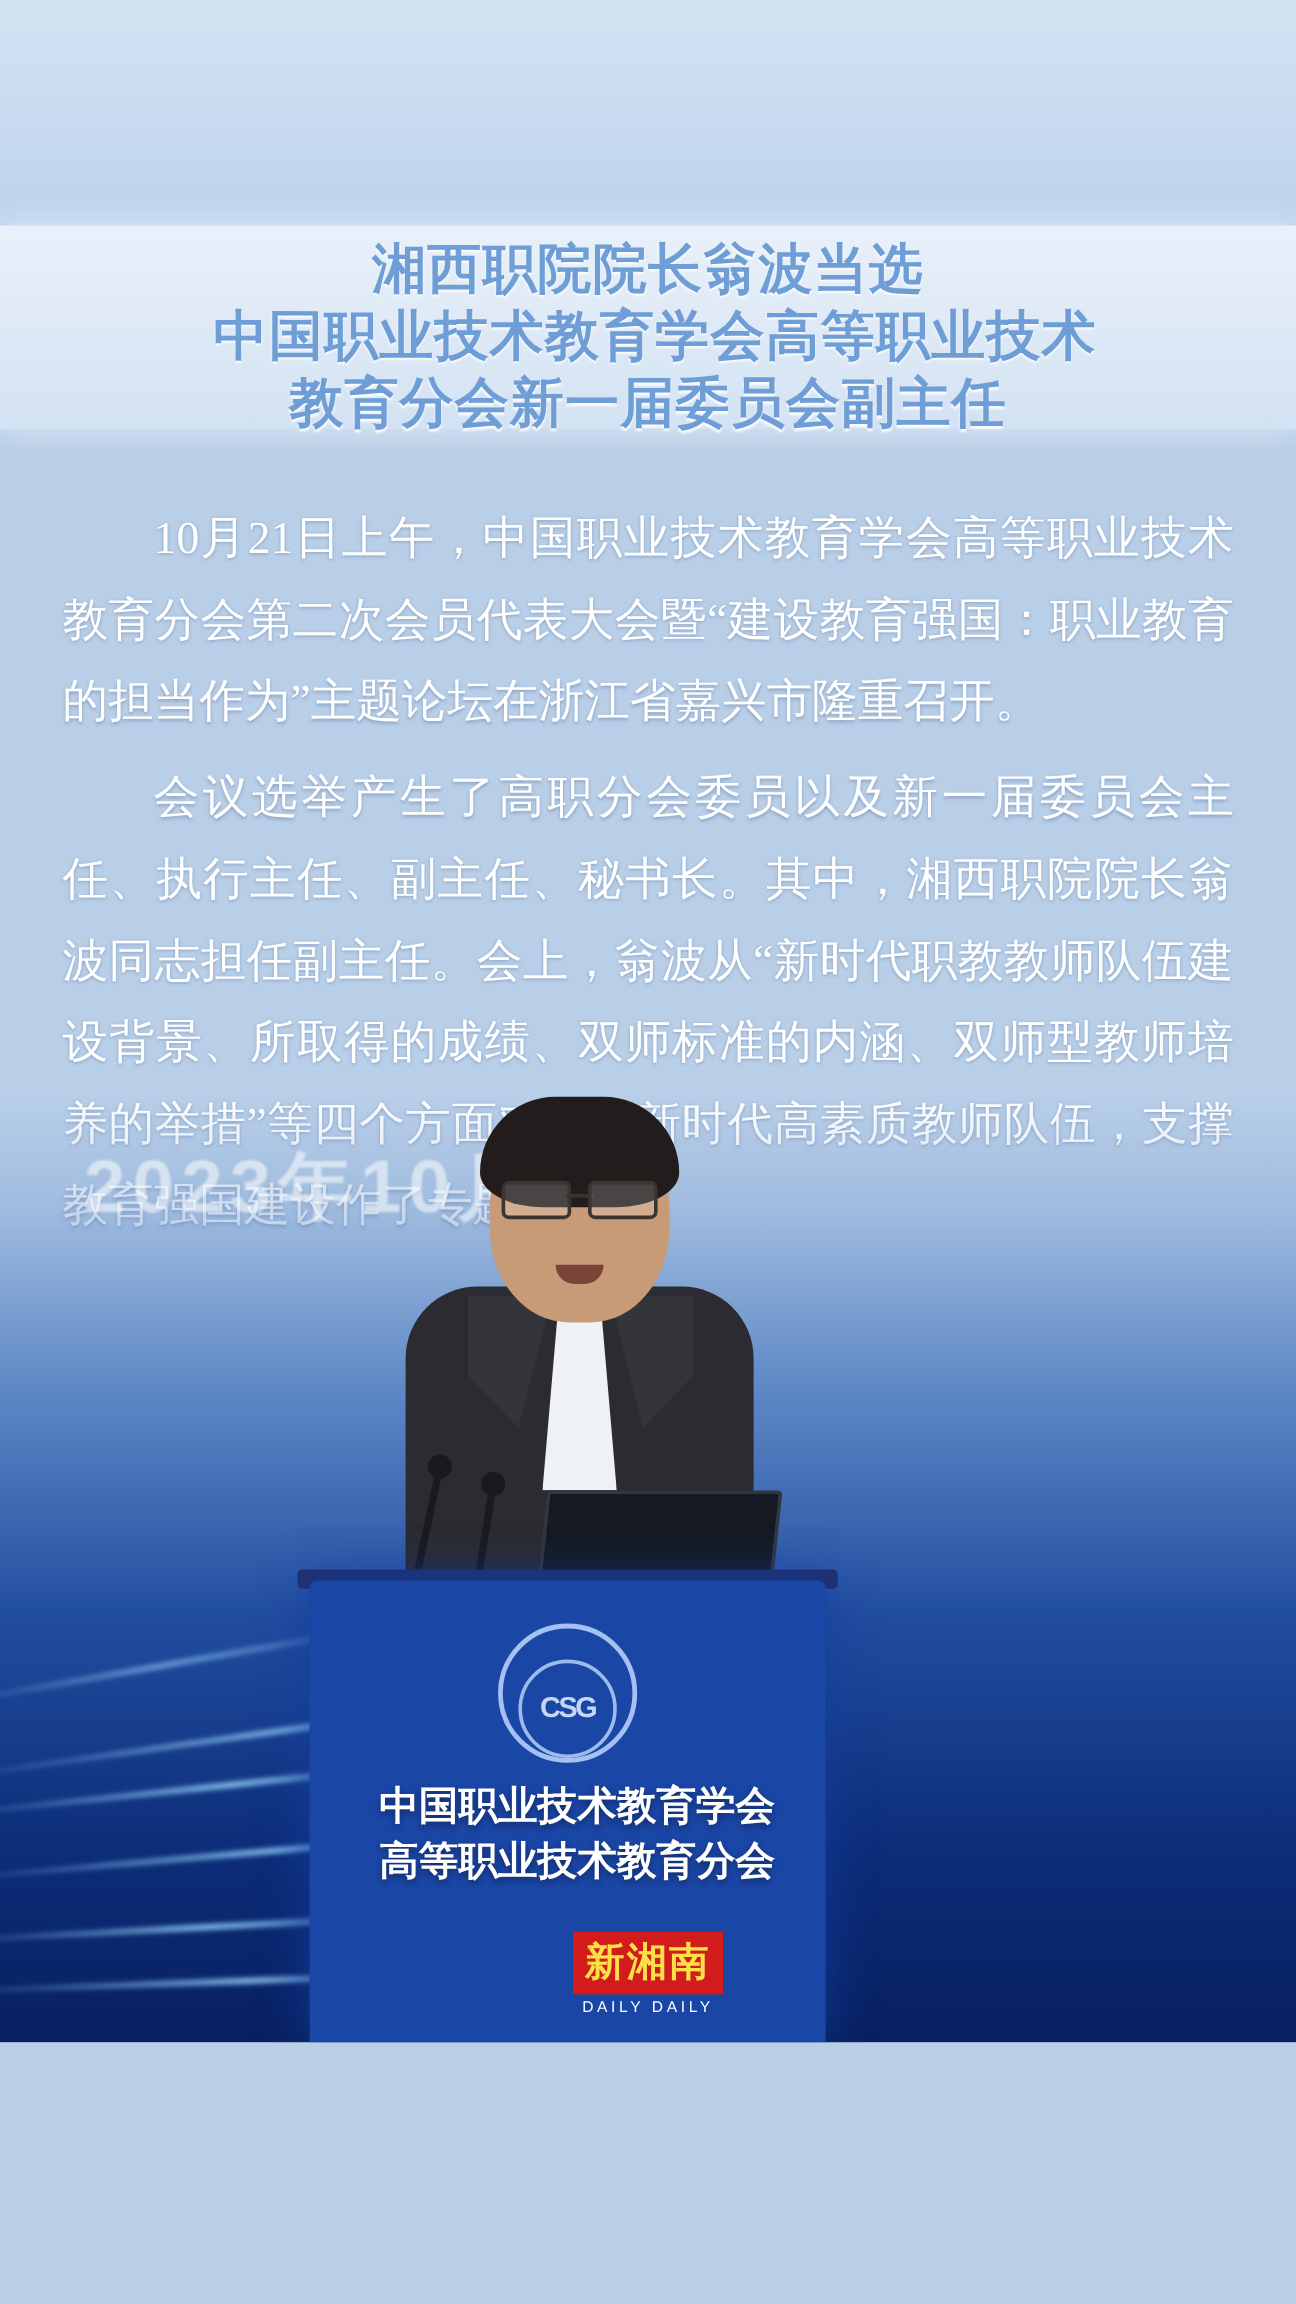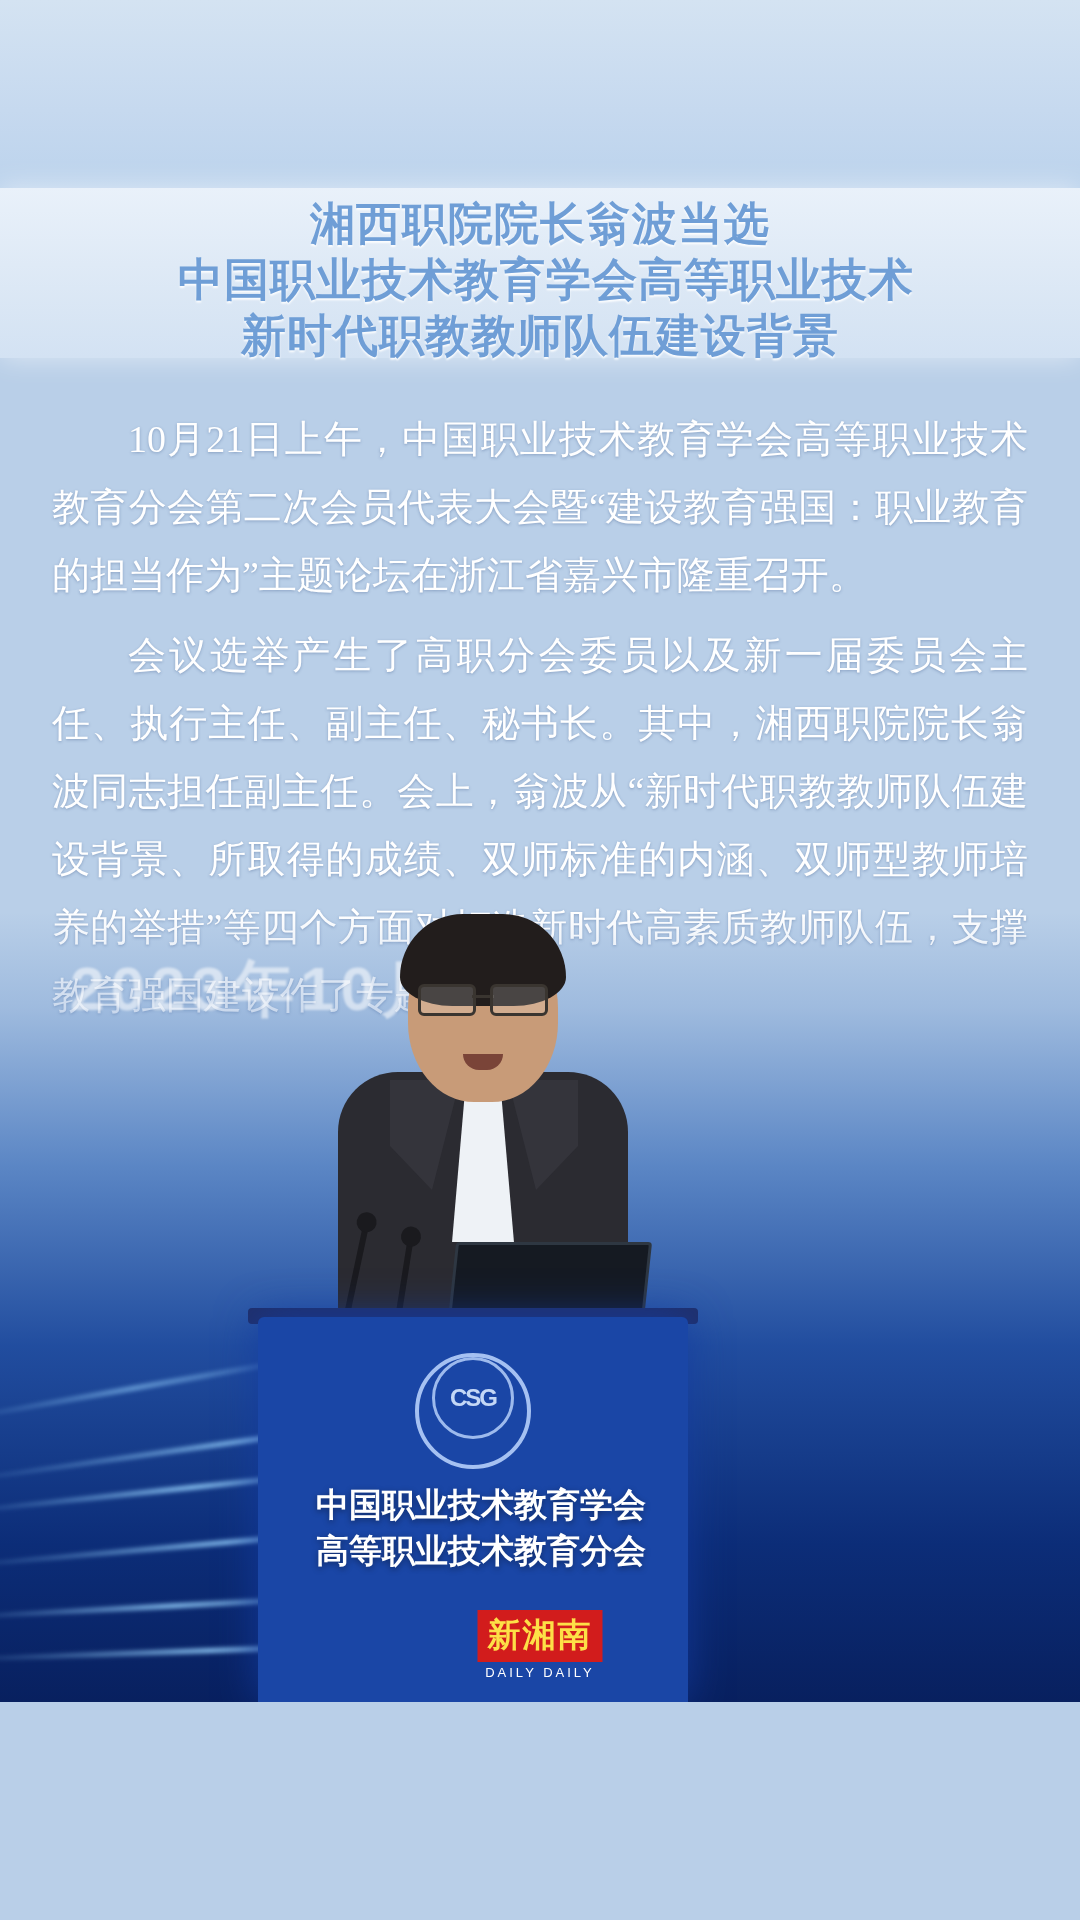--- a/index.html
+++ b/index.html
@@ -68,21 +68,21 @@
   }
   .headline .l1 { display: block; }
   .headline .l2 { display: block; padding-left: 12px; }
   .headline .l3 { display: block; }
 
   
   .article {
     position: absolute;
     left: 52px;
     right: 52px;
-    top: 405px;
+    top: 415px;
     color: #ffffff;
     font-size: 38px;
     line-height: 68px;
     text-align: justify;
     text-shadow: 0 1px 3px rgba(40,70,120,0.35);
   }
   .article p {
     margin: 0 0 12px 0;
     text-indent: 2em;
   }
@@ -275,21 +275,21 @@
   .emblem {
     position: absolute;
     left: 50%;
     transform: translateX(-50%);
     top: 36px;
     width: 108px;
     height: 108px;
     border-radius: 50%;
     border: 4px solid rgba(190,215,255,0.85);
     display: flex;
-    align-items: flex-start;
+    align-items: flex-end;
     justify-content: center;
   }
   .emblem-inner {
     width: 76px;
     height: 76px;
     border-radius: 50%;
     border: 3px solid rgba(190,215,255,0.8);
     display: flex;
     align-items: center;
     justify-content: center;
@@ -346,21 +346,21 @@
 
 <div class="poster">
 
   <div class="top-edge"></div>
   <div class="sky"></div>
 
   <div class="headline-band"></div>
   <div class="headline">
     <span class="l1">湘西职院院长翁波当选</span>
     <span class="l2">中国职业技术教育学会高等职业技术</span>
-    <span class="l3">新时代职教教师队伍建设背景</span>
+    <span class="l3">教育分会新一届委员会副主任</span>
   </div>
 
   <div class="article">
     <p>10月21日上午，中国职业技术教育学会高等职业技术教育分会第二次会员代表大会暨“建设教育强国：职业教育的担当作为”主题论坛在浙江省嘉兴市隆重召开。</p>
     <p>会议选举产生了高职分会委员以及新一届委员会主任、执行主任、副主任、秘书长。其中，湘西职院院长翁波同志担任副主任。会上，翁波从“新时代职教教师队伍建设背景、所取得的成绩、双师标准的内涵、双师型教师培养的举措”等四个方面对打造新时代高素质教师队伍，支撑教育强国建设作了专题报告。</p>
   </div>
 
   <div class="photo">
 
     <div class="streak s6"></div>

